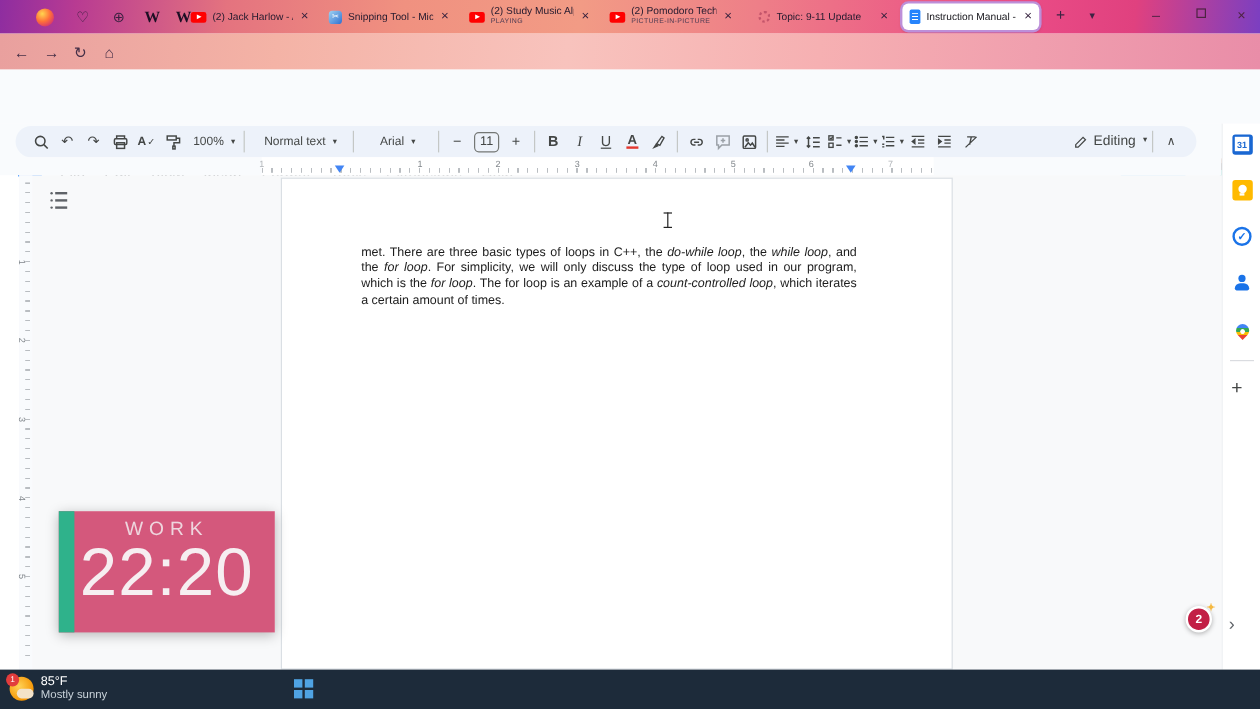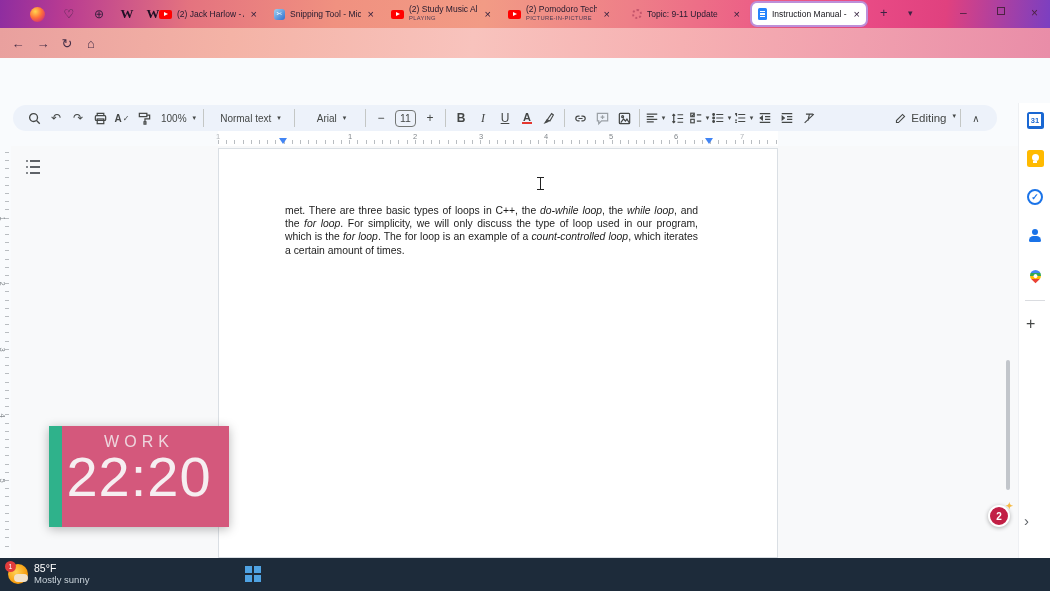--- a/index.html
+++ b/index.html
@@ -94,21 +94,21 @@
   .editgrp{margin-left:auto;display:flex;align-items:flex-start;gap:4px;font-size:11.5px}
 
   
   .hruler{position:absolute;left:0;top:131px;width:1018px;height:15px;background:#f9fbfd}
   .hr-page{position:absolute;left:218px;top:0;width:560px;height:15px;background:#fff}
   .hr-ticks{position:absolute;left:218px;top:9px;width:560px;height:4px;
     background:repeating-linear-gradient(90deg,#b9bdc1 0 1px,transparent 1px 8.2px)}
   .hr-num{position:absolute;top:1px;font-size:7.5px;color:#80868b}
   .hr-num.dim{color:#b2b6ba}
   .ind-marker{position:absolute;width:0;height:0;border-left:4.5px solid transparent;border-right:4.5px solid transparent;border-top:6.5px solid #4285f4;top:7px}
-  .canvas{position:absolute;left:0;top:146px;width:1018px;height:412px;background:#f8f9fa}
+  .canvas{position:absolute;left:16px;top:146px;width:1018px;height:412px;background:#f8f9fa}
   .vruler{position:absolute;left:0;top:0;width:11px;height:412px;background:#f9fbfd}
   .vr-ticks{position:absolute;left:5px;top:6px;width:4px;height:400px;
     background:repeating-linear-gradient(#b9bdc1 0 1px,transparent 1px 8.2px)}
   .vr-num{position:absolute;left:0px;font-size:7.5px;color:#80868b;transform:rotate(90deg)}
   .page{position:absolute;left:218px;top:2px;width:560px;height:410px;background:#fff;border:1px solid #dadfe4}
   .para{position:absolute;left:66px;top:55px;width:413px;font-size:10.4px;line-height:13.2px;color:#1c1c1c;text-align:justify}
   .para .it{font-style:italic}
   .outline-btn{position:absolute;left:26px;top:14px;width:17px;height:14px;display:flex;flex-direction:column;justify-content:space-between}
   .outline-btn i{display:flex;align-items:center;gap:2px}
   .outline-btn i::before{content:"";width:2px;height:2px;border-radius:50%;background:#5f6368}

